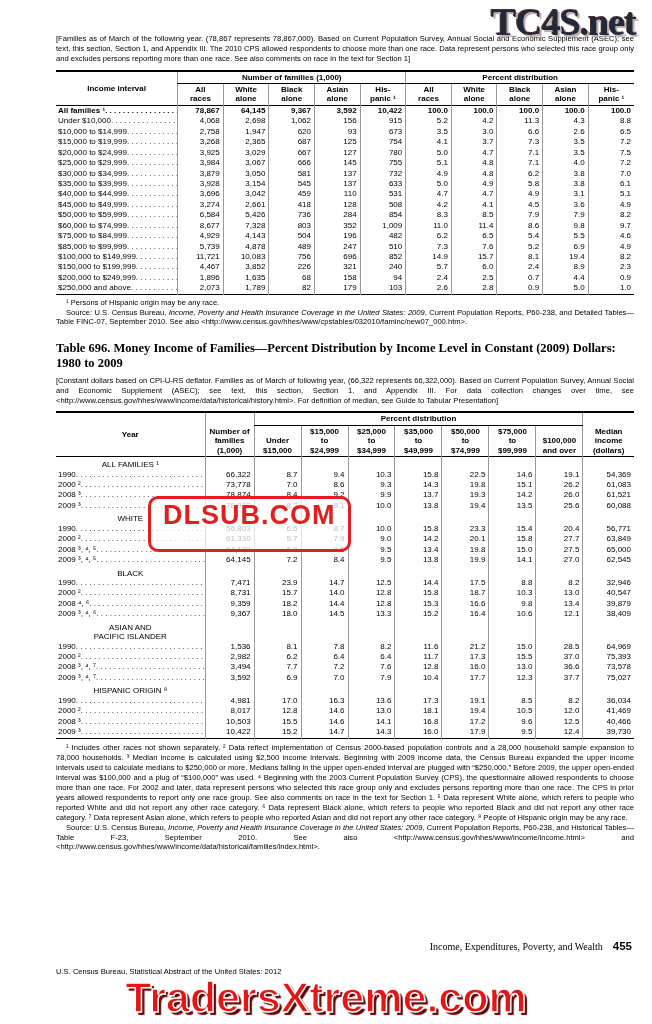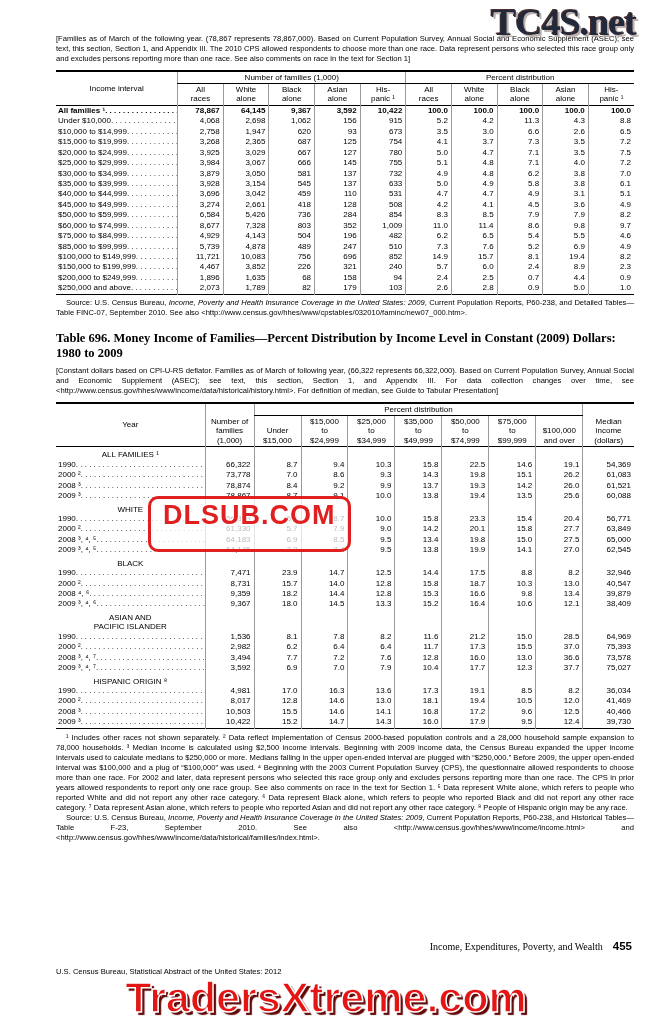--- a/index.html
+++ b/index.html
@@ -25,21 +25,21 @@
 
   
   table.t {
     width:100%; border-collapse:collapse; table-layout:fixed;
     font-size:8px; line-height:1.18;
     border-top:2px solid #000; border-bottom:1.5px solid #000;
     margin-bottom:3px;
   }
   table.t thead { border-bottom:1px solid #000; }
   table.t th {
-    font-weight:normal; text-align:center; vertical-align:middle;
+    font-weight:bold; text-align:center; vertical-align:middle;
     white-space:pre-line; padding:1px 2px;
   }
   table.t th.grp { border-bottom:1px solid #000; border-left:1px solid #999; }
   table.t th.ch  { border-left:1px solid #999; vertical-align:bottom; }
   table.t th.stub{ vertical-align:middle; }
   table.t td.num { text-align:right; padding:0 3px 1px 2px; border-left:1px solid #999; }
   table.t td.lbl-cell { padding:0 0 1px 2px; overflow:hidden; }
   tr.bold-row { font-weight:bold; }
   tr.group-gap td { padding-top:5px; }
   tr.grp-head td.grp-lbl { text-align:center; white-space:pre-line; padding-top:3px; }
@@ -445,20 +445,21 @@
             <td class="num">103</td>
             <td class="num">2.6</td>
             <td class="num">2.8</td>
             <td class="num">0.9</td>
             <td class="num">5.0</td>
             <td class="num">1.0</td>
           </tr>
         </tbody>
     </table>
 
+    <p class="footnote">¹ Persons of Hispanic origin may be any race.</p>
     <p class="source"><span>Source: U.S. Census Bureau, </span><span class="it">Income, Poverty and Health Insurance Coverage in the United States: 2009</span><span>, Current Population Reports, P60-238, and Detailed Tables—Table FINC-07, September 2010. See also &lt;http://www.census.gov/hhes/www/cpstables/032010/faminc/new07_000.htm&gt;.</span></p>
   </section>
 
   <section style="margin-top:14px;">
     <h2 class="tbl-title">Table 696. Money Income of Families—Percent Distribution by Income Level in Constant (2009) Dollars: 1980 to 2009</h2>
     <p class="headnote">[Constant dollars based on CPI-U-RS deflator. Families as of March of following year, (66,322 represents 66,322,000). Based on Current Population Survey, Annual Social and Economic Supplement (ASEC); see text, this section, Section 1, and Appendix III. For data collection changes over time, see &lt;http://www.census.gov/hhes/www/income/data/historical/history.html&gt;. For definition of median, see Guide to Tabular Presentation]</p>
 
     <table class="t">
       <colgroup>
         <col style="width:146px">

